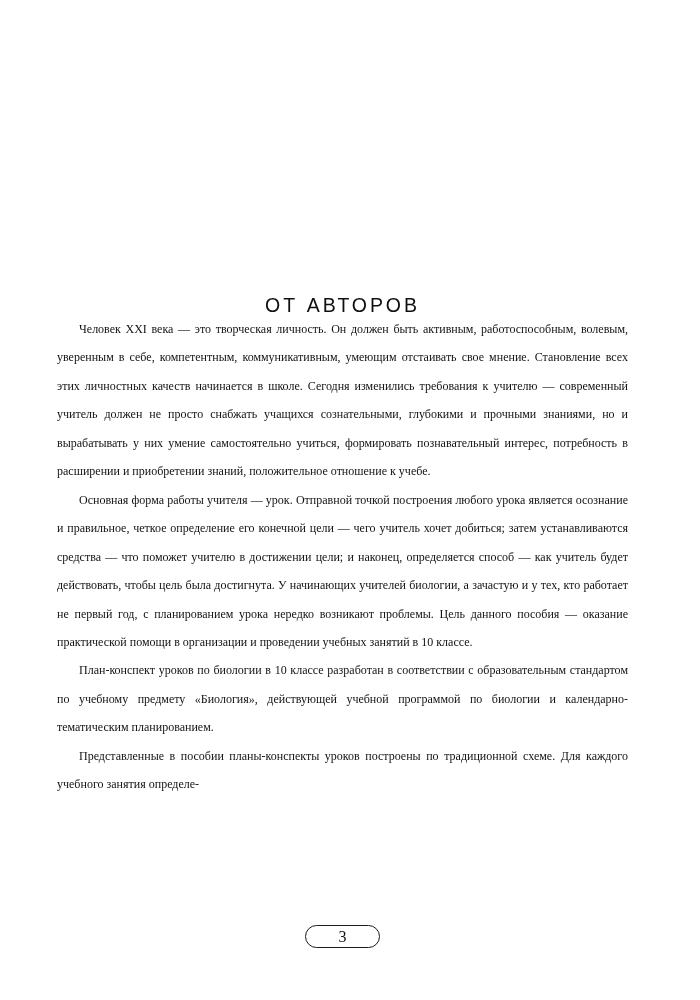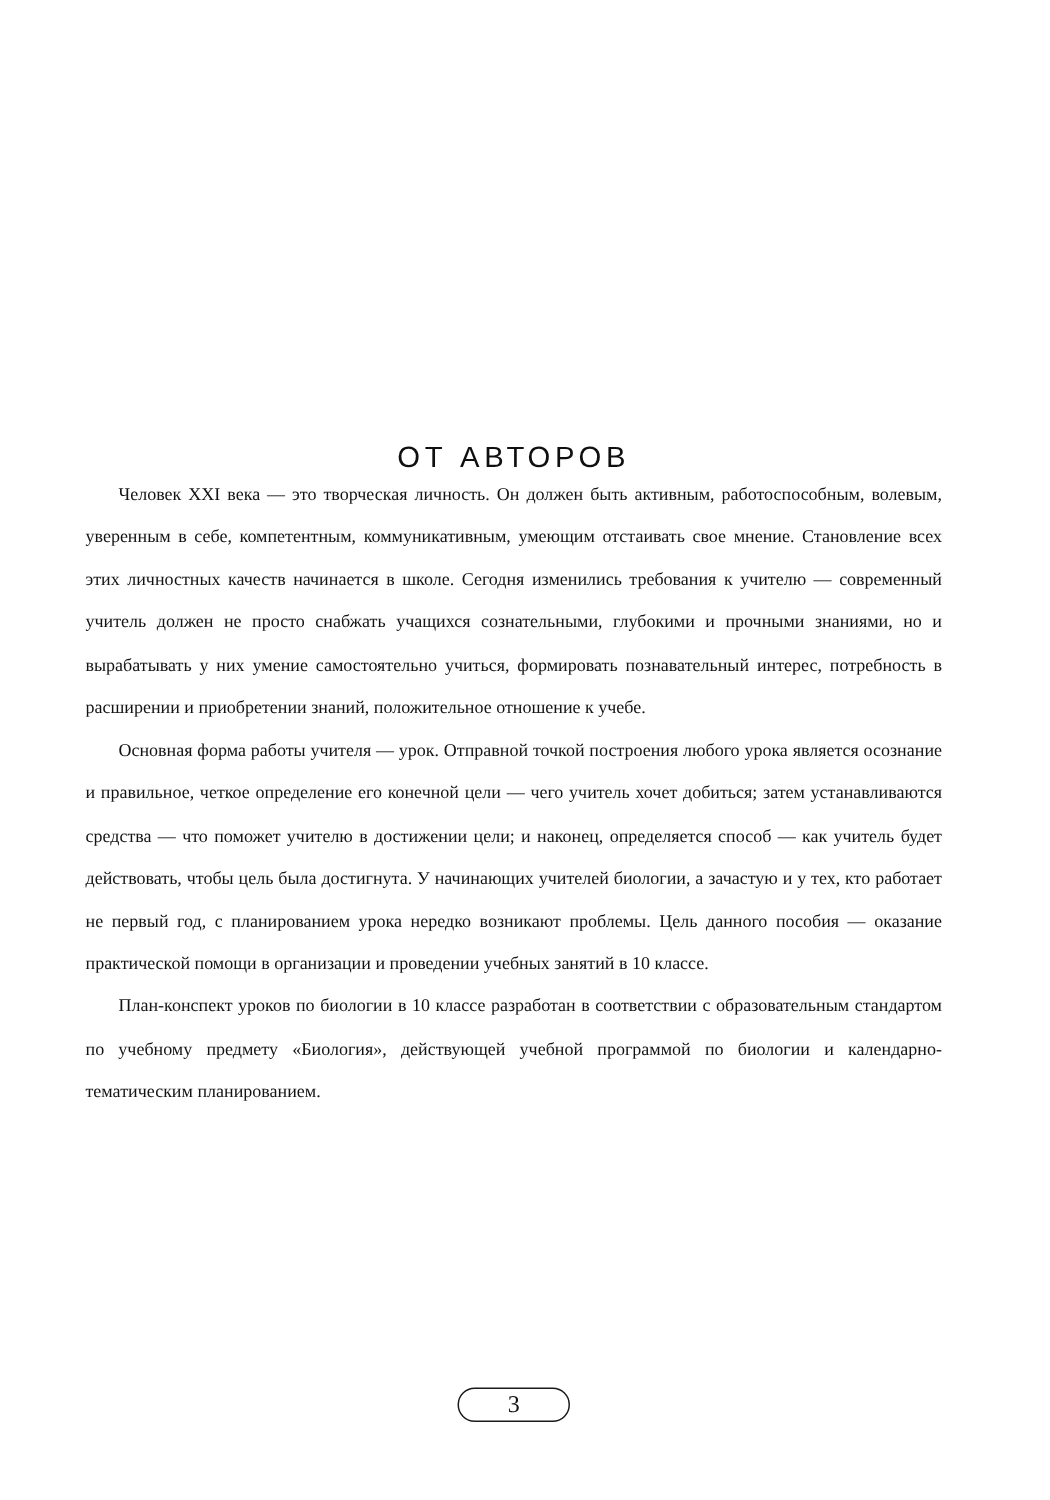--- a/index.html
+++ b/index.html
@@ -88,19 +88,20 @@
 <body>
 
 <div class="page">
 
   <h1 class="chapter-title">ОТ АВТОРОВ</h1>
 
   <div class="body-text">
     <p>Человек XXI века — это творческая личность. Он должен быть активным, работоспособным, волевым, уверенным в себе, компетентным, коммуникативным, умеющим отстаивать свое мнение. Становление всех этих личностных качеств начинается в школе. Сегодня изменились требования к учителю — современный учитель должен не просто снабжать учащихся сознательными, глубокими и прочными знаниями, но и вырабатывать у них умение самостоятельно учиться, формировать познавательный интерес, потребность в расширении и приобретении знаний, положительное отношение к учебе.</p>
     <p>Основная форма работы учителя — урок. Отправной точкой построения любого урока является осознание и правильное, четкое определение его конечной цели — чего учитель хочет добиться; затем устанавливаются средства — что поможет учителю в достижении цели; и наконец, определяется способ — как учитель будет действовать, чтобы цель была достигнута. У начинающих учителей биологии, а зачастую и у тех, кто работает не первый год, с планированием урока нередко возникают проблемы. Цель данного пособия — оказание практической помощи в организации и проведении учебных занятий в 10 классе.</p>
     <p>План-конспект уроков по биологии в 10 классе разработан в соответствии с образовательным стандартом по учебному предмету «Биология», действующей учебной программой по биологии и календарно-тематическим планированием.</p>
+    <p>Представленные в пособии планы-конспекты уроков построены по традиционной схеме. Для каждого учебного занятия определе-</p>
   </div>
 
   <div class="page-number">
     <span>3</span>
   </div>
 
 </div>
 
 </body></html>

